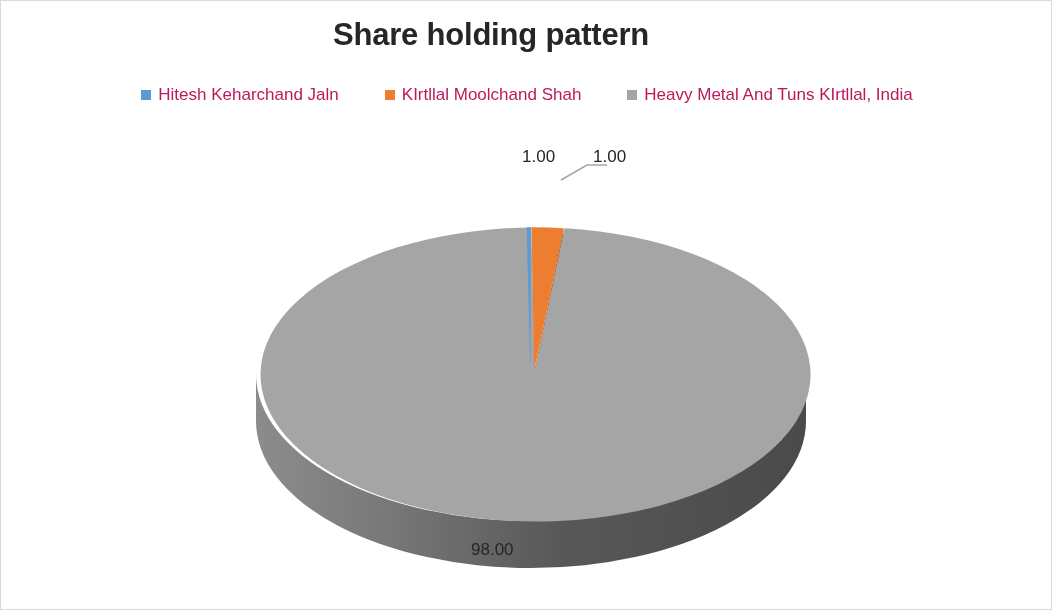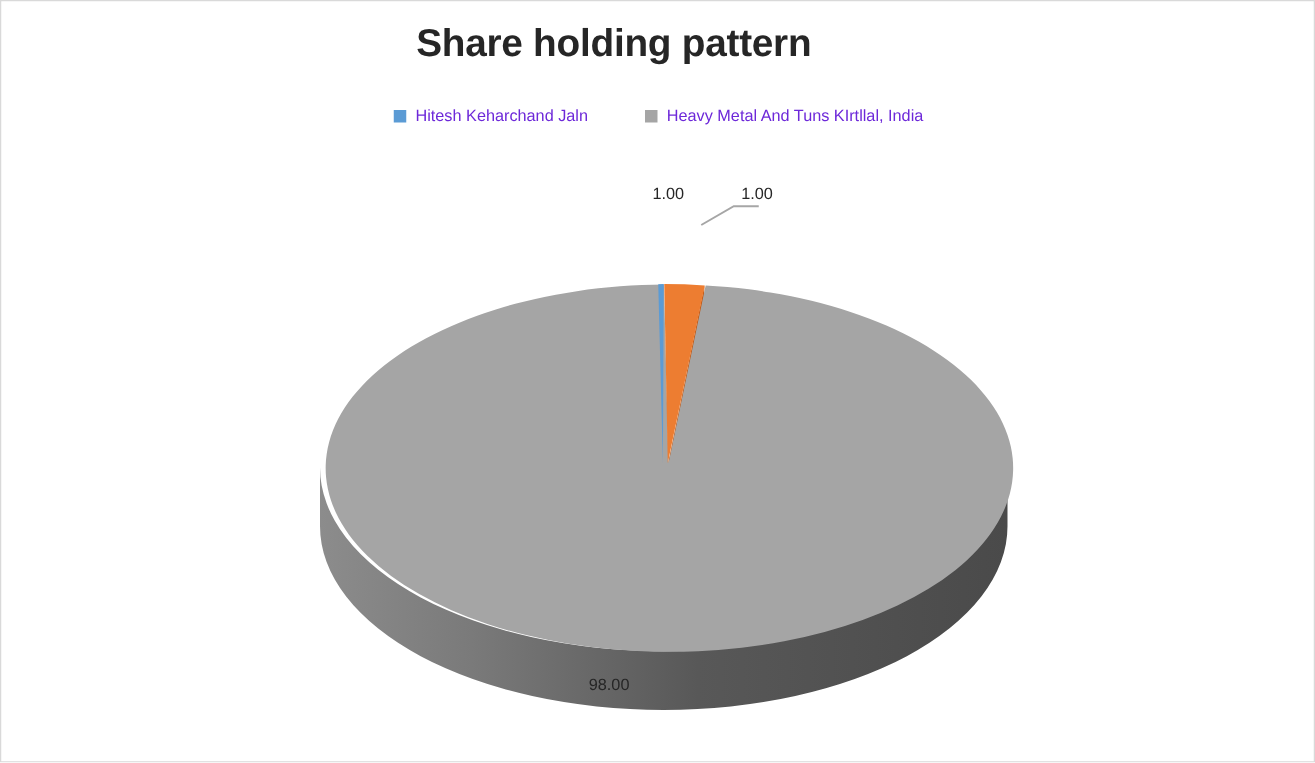--- a/index.html
+++ b/index.html
@@ -44,53 +44,57 @@
     display: flex;
     align-items: center;
     gap: 7px;
   }
   .legend-swatch {
     width: 10px;
     height: 10px;
     flex: 0 0 auto;
   }
   .legend-label {
-    font-size: 13px;
-    color: #6d28d9;
+    font-size: 17px;
+    color: #be185d;
     white-space: nowrap;
   }
   #pie-area {
     position: absolute;
     left: 0;
     top: 0;
     width: 1052px;
     height: 610px;
   }
   .data-label {
     position: absolute;
-    font-size: 13px;
+    font-size: 17px;
     color: #262626;
     white-space: nowrap;
     text-align: center;
   }
   #label-blue  { left: 521px; top: 146px; }
   #label-orange{ left: 592px; top: 146px; }
   #label-gray  { left: 470px; top: 539px; }
 </style>
 </head>
 <body>
 
 <div id="chart-frame">
 
   <div id="chart-title">Share holding pattern</div>
 
   <div id="legend">
     <div class="legend-item">
       <span class="legend-swatch" style="background:#5B9BD5"></span>
       <span class="legend-label">Hitesh Keharchand Jaln</span>
+    </div>
+    <div class="legend-item">
+      <span class="legend-swatch" style="background:#ED7D31"></span>
+      <span class="legend-label">KIrtllal Moolchand Shah</span>
     </div>
     <div class="legend-item">
       <span class="legend-swatch" style="background:#A5A5A5"></span>
       <span class="legend-label">Heavy Metal And Tuns KIrtllal, India</span>
     </div>
   </div>
 
   <svg id="pie-area" viewBox="0 0 1052 610">
     <defs>
       <linearGradient id="grayWall" x1="0" y1="0" x2="1" y2="0">

